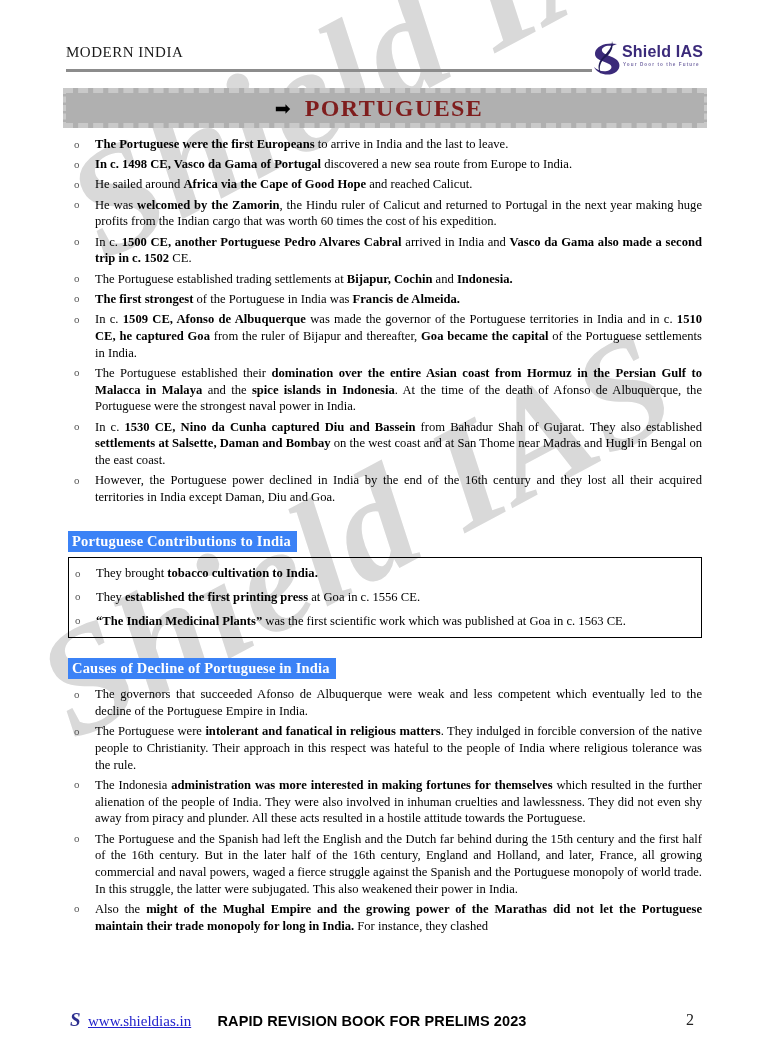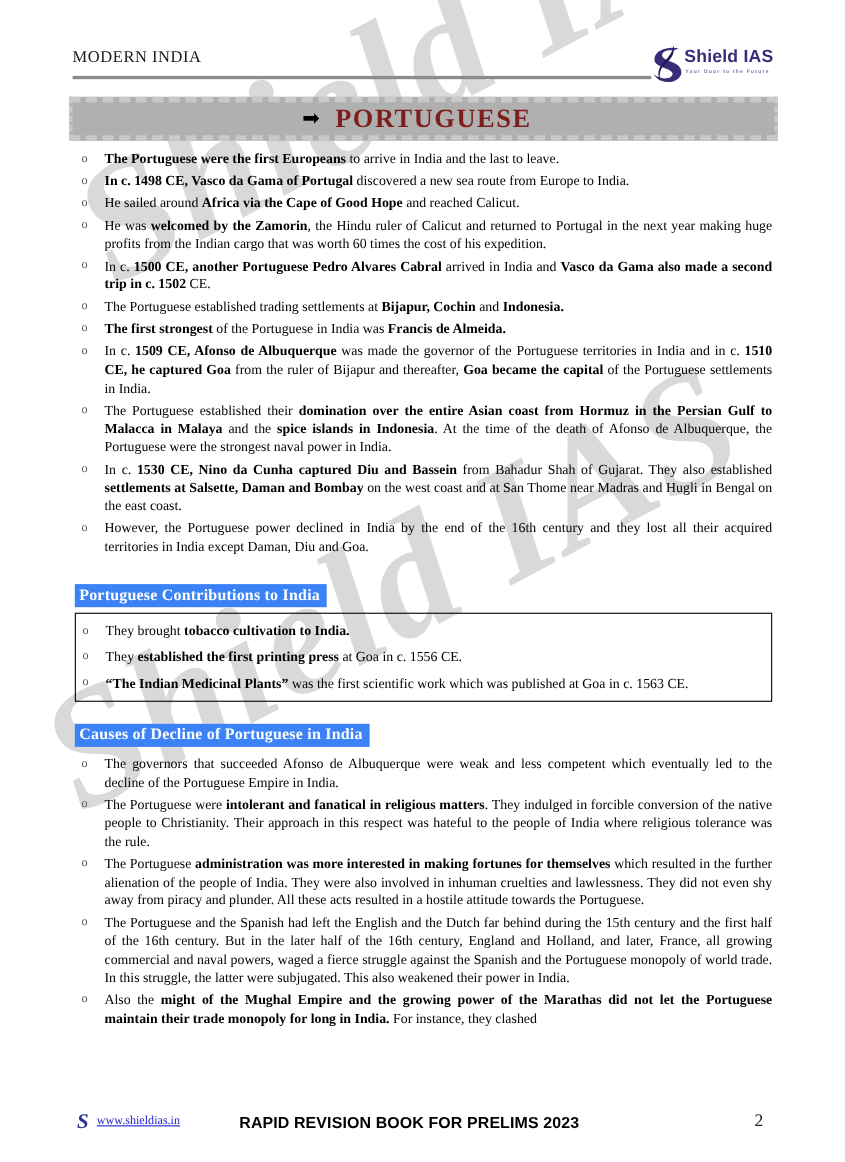--- a/index.html
+++ b/index.html
@@ -236,21 +236,21 @@
     font-style: italic;
     font-size: 19px;
     color: #2d2f8f;
     line-height: 1;
   }
   .footer-link {
     position: absolute;
     left: 88px;
     top: 9px;
     font-family: "Liberation Serif", serif;
-    font-size: 11px;
+    font-size: 15px;
     color: #2222cc;
     text-decoration: underline;
     white-space: nowrap;
   }
   .footer-center {
     position: absolute;
     left: 0;
     top: 9px;
     width: 768px;
     text-align: center;
@@ -328,21 +328,21 @@
             <li><span class="b">“The Indian Medicinal Plants”</span><span> was the first scientific work which was published at Goa in c. 1563 CE.</span></li>
           </ul>
       </div>
     </div>
 
     <div class="list-block" style="top:658px;">
       <div class="sec-head">Causes of Decline of Portuguese in India</div>
       <ul class="bul" id="decline-points" style="margin-top:7px;">
           <li><span>The governors that succeeded Afonso de Albuquerque were weak and less competent which eventually led to the decline of the Portuguese Empire in India.</span></li>
           <li><span>The Portuguese were </span><span class="b">intolerant and fanatical in religious matters</span><span>. They indulged in forcible conversion of the native people to Christianity. Their approach in this respect was hateful to the people of India where religious tolerance was the rule.</span></li>
-          <li><span>The Portuguese </span><span class="b">administration was more interested in making fortunes for themselves</span><span> which resulted in the further alienation of the people of India. They were also involved in inhuman cruelties and lawlessness. They did not even shy away from piracy and plunder. All these acts resulted in a hostile attitude towards the Portuguese.</span></li>
+          <li><span>The Indonesia </span><span class="b">administration was more interested in making fortunes for themselves</span><span> which resulted in the further alienation of the people of India. They were also involved in inhuman cruelties and lawlessness. They did not even shy away from piracy and plunder. All these acts resulted in a hostile attitude towards the Portuguese.</span></li>
           <li><span>The Portuguese and the Spanish had left the English and the Dutch far behind during the 15th century and the first half of the 16th century. But in the later half of the 16th century, England and Holland, and later, France, all growing commercial and naval powers, waged a fierce struggle against the Spanish and the Portuguese monopoly of world trade. In this struggle, the latter were subjugated. This also weakened their power in India.</span></li>
           <li><span>Also the </span><span class="b">might of the Mughal Empire and the growing power of the Marathas did not let the Portuguese maintain their trade monopoly for long in India.</span><span> For instance, they clashed</span></li>
         </ul>
     </div>
 
     <div class="doc-footer">
       <div class="footer-logo-s">S</div>
       <div class="footer-link">www.shieldias.in</div>
       <div class="footer-center">RAPID REVISION BOOK FOR PRELIMS 2023</div>
       <div class="footer-page">2</div>

